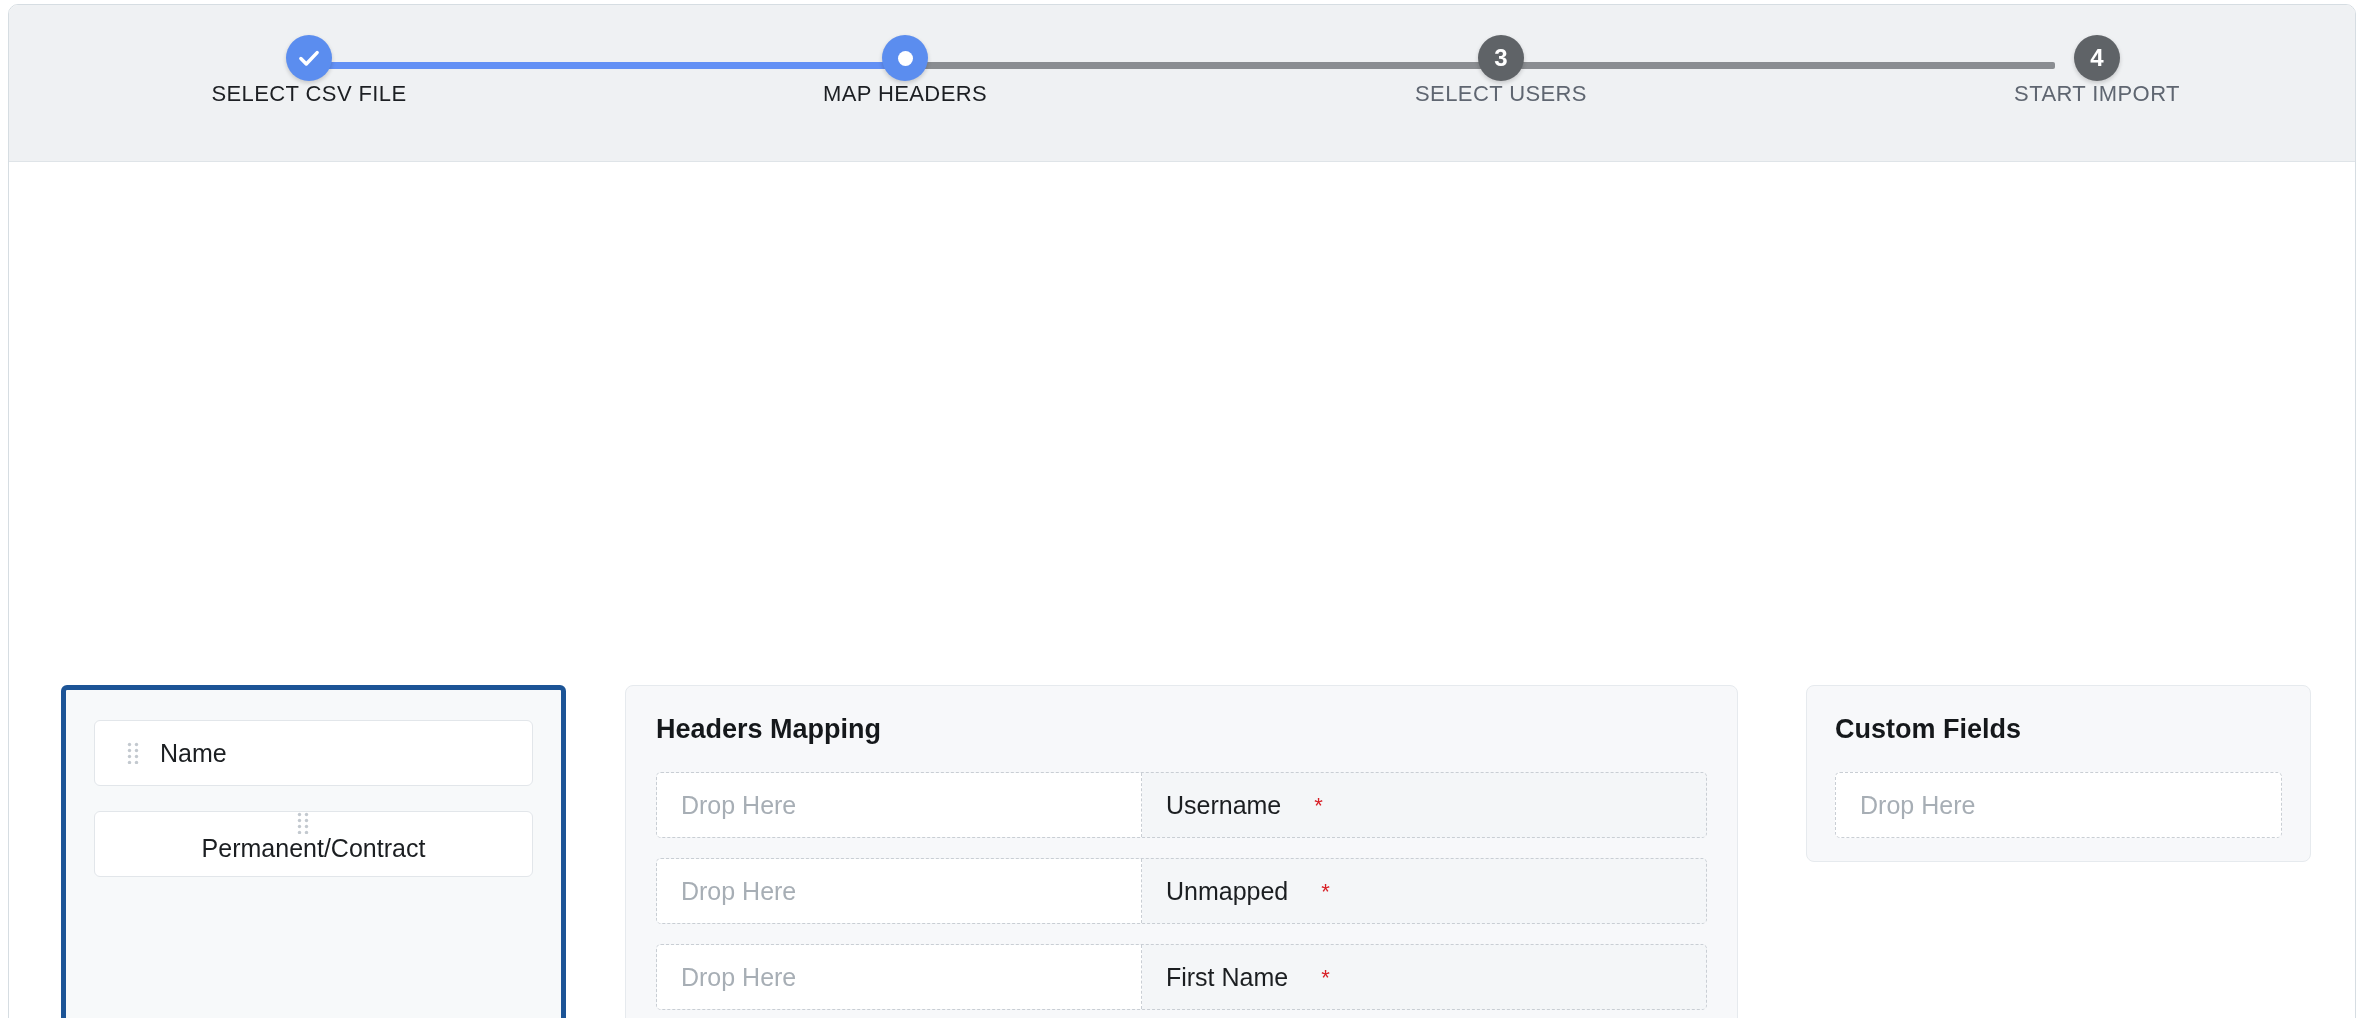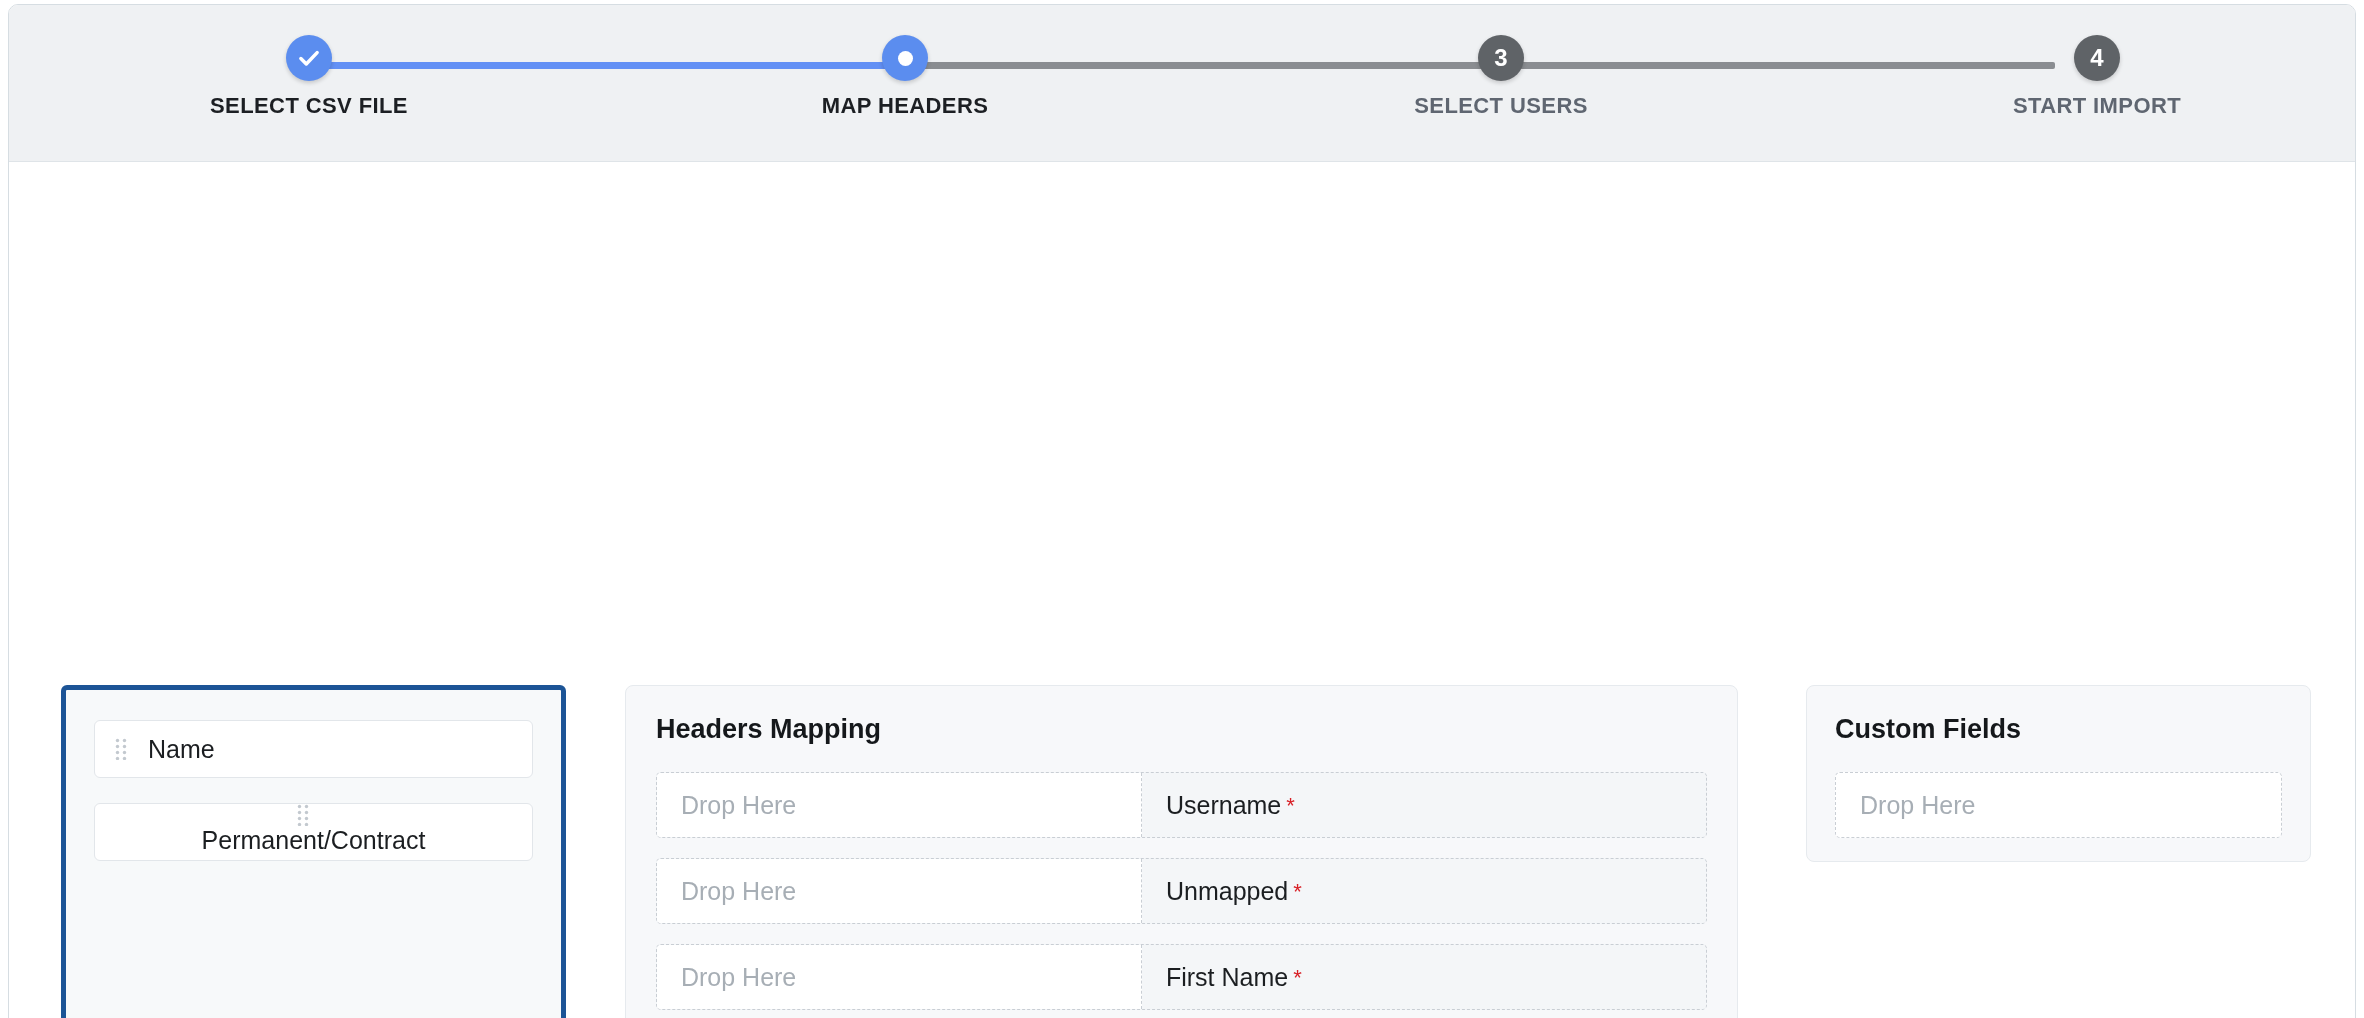--- a/index.html
+++ b/index.html
@@ -86,23 +86,23 @@
     border-radius: 50%;
     background: #ffffff;
   }
   .check-glyph {
     display: block;
     width: 26px;
     height: 26px;
   }
 
   .step-label {
-    margin-top: 12px;
+    margin-top: 0;
     font-size: 22px;
-    font-weight: bold;
+    font-weight: normal;
     letter-spacing: 0.4px;
     text-transform: uppercase;
   }
   .step-label.active   { color: #1c1f23; }
   .step-label.inactive { color: #5f6671; }
 
   
   .body-area {
     position: relative;
     padding: 40px 52px 0 52px;
@@ -151,26 +151,26 @@
   }
   .panel-title {
     font-size: 27px;
     font-weight: bold;
     color: #15181b;
     margin-bottom: 27px;
   }
   .chip {
     display: flex;
     align-items: center;
-    height: 58px;
+    height: 66px;
     background: #ffffff;
     border: 1px solid #e2e6ea;
     border-radius: 6px;
     margin-bottom: 25px;
-    padding: 0 20px;
+    padding: 0 32px;
     cursor: grab;
   }
   .chip:last-child { margin-bottom: 14px; flex-direction: column; }
   .drag-handle {
     width: 12px;
     height: 22px;
     margin-right: 21px;
     flex: 0 0 auto;
   }
   .chip-label {
@@ -209,20 +209,21 @@
     color: #a7aeb5;
     cursor: pointer;
   }
   .map-field {
     flex: 1 1 auto;
     display: flex;
     align-items: center;
     padding-left: 24px;
     font-size: 25px;
     color: #1b1e21;
+    gap: 28px;
   }
   .req-star {
     color: #d81f26;
     font-size: 22px;
     margin-left: 5px;
     vertical-align: top;
     line-height: 1;
     position: relative;
     top: 1px;
   }

